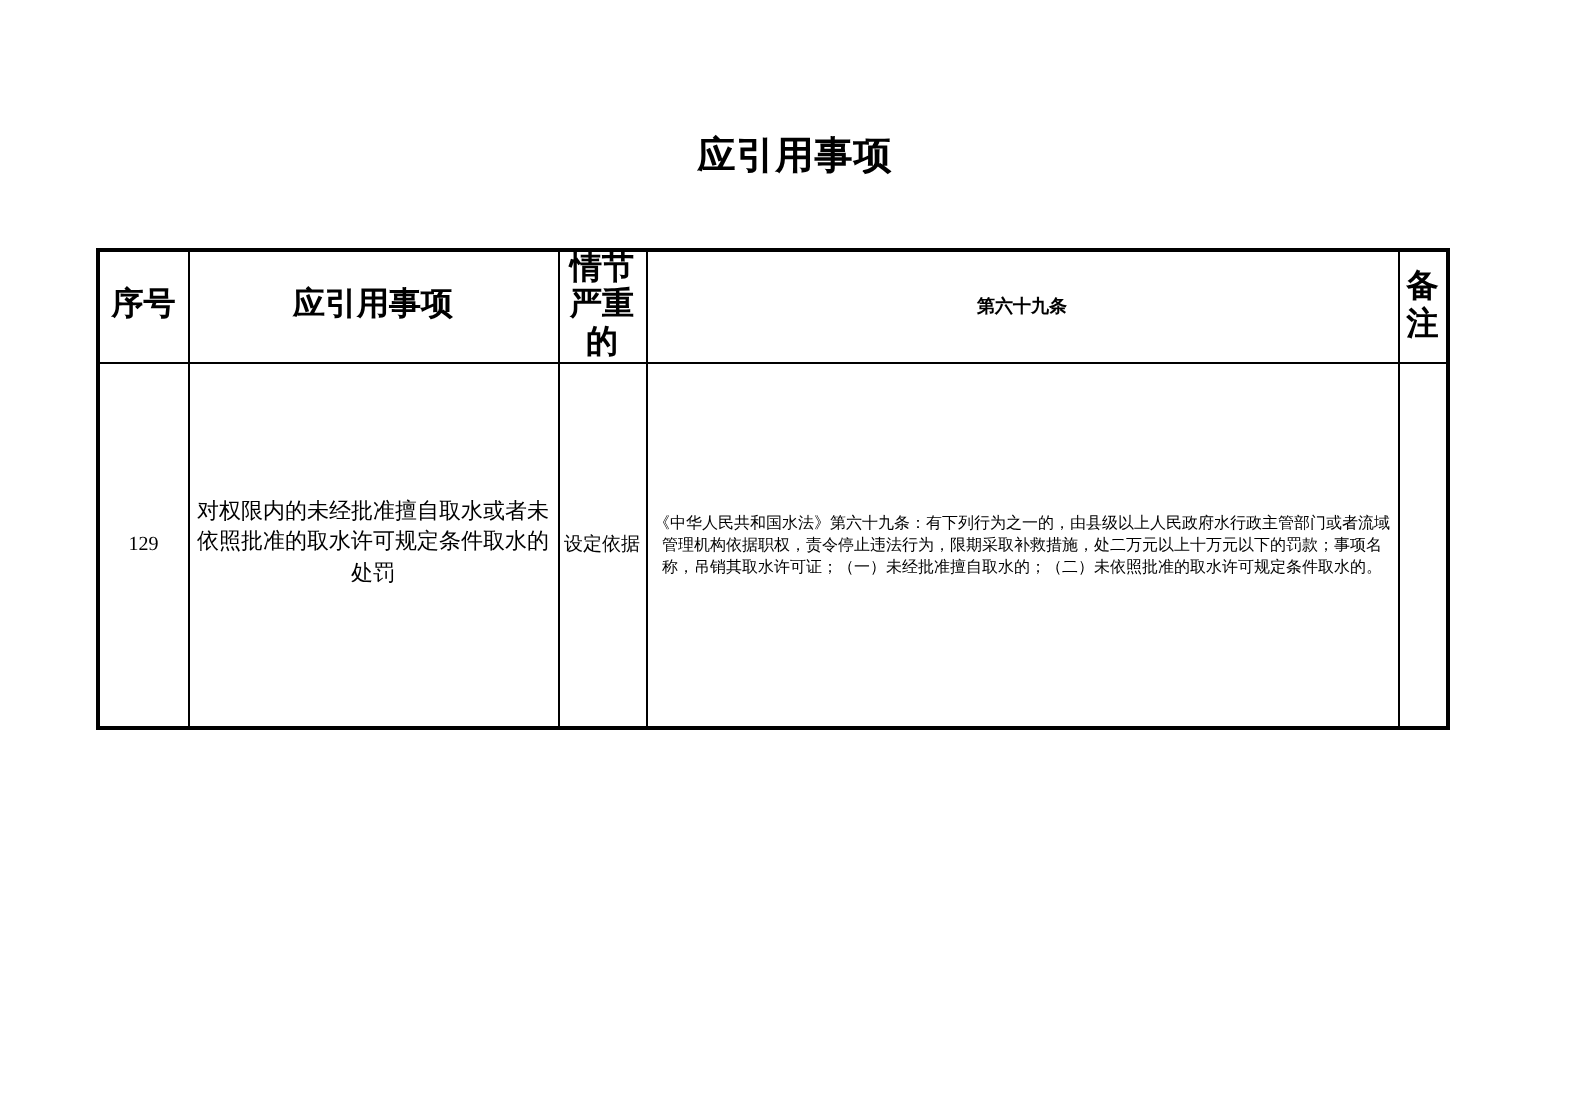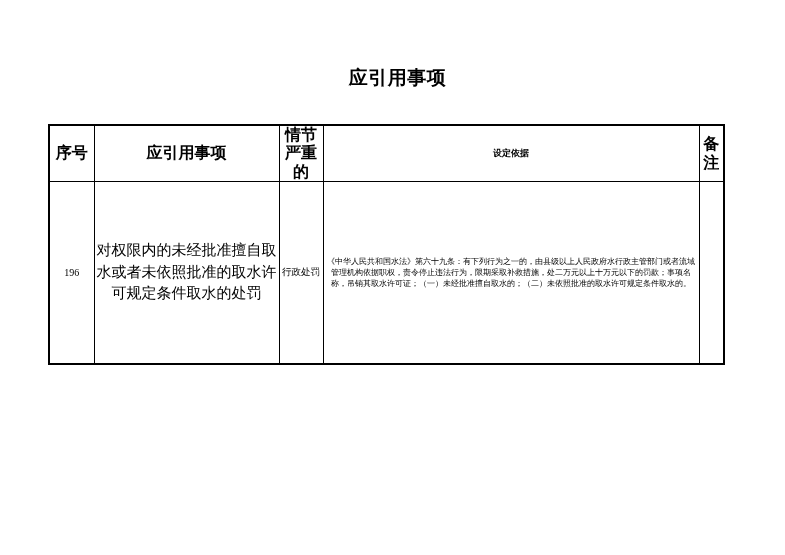--- a/index.html
+++ b/index.html
@@ -41,21 +41,21 @@
   thead tr { height: 48px; }
   tbody tr { height: 182px; }
   th {
     font-weight: bold;
     font-size: 16px;
     line-height: 1.15;
     padding: 0 3px;
   }
   th.col-basis { font-size: 9px; line-height: 1.2; }
   td.cell-serial { font-size: 10px; }
-  td.cell-name   { font-size: 15px; line-height: 1.45; padding: 0 1px; }
+  td.cell-name   { font-size: 11px; line-height: 1.45; padding: 0 1px; }
   td.cell-type   { font-size: 9.5px; }
   td.cell-basis  { font-size: 8px; line-height: 11px; padding: 0 2px; }
   td.cell-remark { font-size: 9.5px; }
 </style>
 </head>
 <body>
 
 <div class="doc-title">应引用事项</div>
 
 <table class="items">
@@ -64,26 +64,26 @@
     <col style="width:185px">
     <col style="width:44px">
     <col style="width:376px">
     <col style="width:25px">
   </colgroup>
   <thead>
     <tr>
       <th class="col-serial">序号</th>
       <th class="col-name">应引用事项</th>
       <th class="col-type">情节严重的</th>
-      <th class="col-basis">设定依据</th>
+      <th class="col-basis">第六十九条</th>
       <th class="col-remark">备注</th>
     </tr>
   </thead>
   <tbody>
     <tr>
-      <td class="cell-serial">196</td>
+      <td class="cell-serial">129</td>
       <td class="cell-name">对权限内的未经批准擅自取水或者未依照批准的取水许可规定条件取水的处罚</td>
-      <td class="cell-type">行政处罚</td>
+      <td class="cell-type">设定依据</td>
       <td class="cell-basis">《中华人民共和国水法》第六十九条：有下列行为之一的，由县级以上人民政府水行政主管部门或者流域管理机构依据职权，责令停止违法行为，限期采取补救措施，处二万元以上十万元以下的罚款；事项名称，吊销其取水许可证；（一）未经批准擅自取水的；（二）未依照批准的取水许可规定条件取水的。</td>
       <td class="cell-remark"></td>
     </tr>
   </tbody>
 </table>
 
 </body></html>

